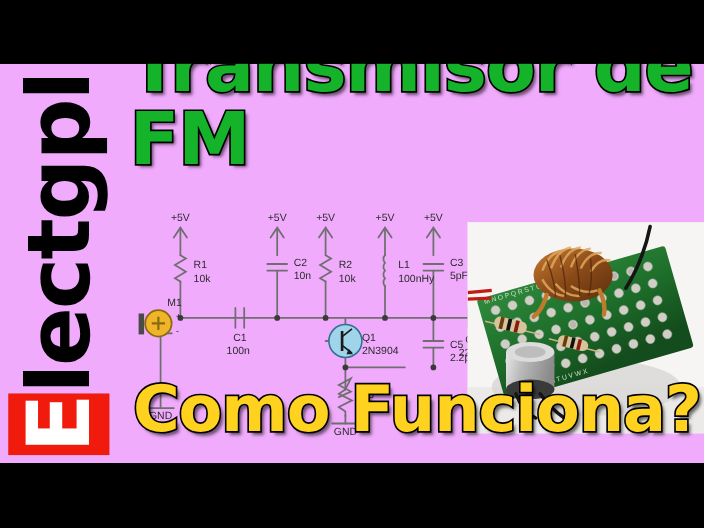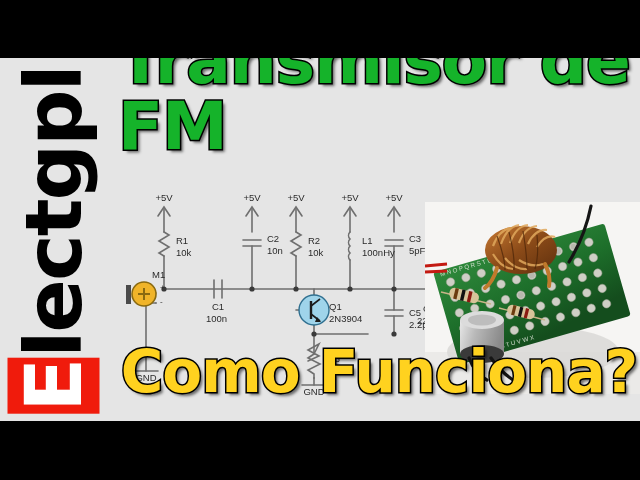--- a/index.html
+++ b/index.html
@@ -11,21 +11,21 @@
   #thumb{
     position:absolute; inset:0; width:640px; height:480px; background:#000;
   }
   
   .bar-top{ position:absolute; left:0; top:0; width:640px; height:58px; background:#000; z-index:40;}
   .bar-bottom{ position:absolute; left:0; top:421px; width:640px; height:59px; background:#000; z-index:40;}
 
   
   .stage{
     position:absolute; left:0; top:58px; width:640px; height:363px;
-    background:#e5e5e5; overflow:hidden;
+    background:#f0abfc; overflow:hidden;
   }
 
   
   .brand-col{
     position:absolute; left:0px; top:58px; width:108px; height:363px;
     z-index:30; overflow:hidden;
   }
   .brand-rot{
     position:absolute; left:50%; top:50%;
     transform:translate(-50%,-50%) rotate(-90deg);

